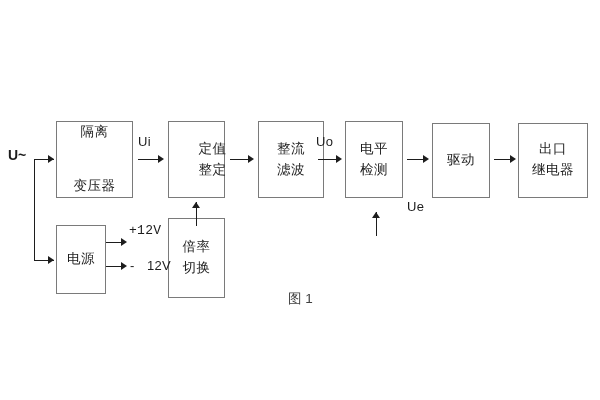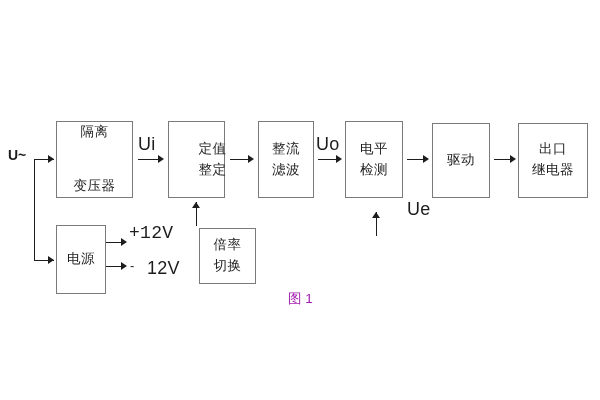--- a/index.html
+++ b/index.html
@@ -34,32 +34,32 @@
     letter-spacing: 0.5px;
     text-align: center;
   }
   .block .line {
     display: block;
     white-space: nowrap;
   }
   .label {
     position: absolute;
     color: #1d1d1d;
-    font-size: 18px;
+    font-size: 13px;
     white-space: nowrap;
     letter-spacing: 0.3px;
   }
   .label.big {
     font-size: 14px;
     font-weight: bold;
     letter-spacing: 0;
   }
   .caption {
     position: absolute;
-    color: #a21caf;
+    color: #404040;
     font-size: 13.5px;
     white-space: nowrap;
   }
   
   .hline {
     position: absolute;
     height: 0;
     border-top: 1.4px solid #1d1d1d;
   }
   .vline {
@@ -105,21 +105,21 @@
   <div class="block" style="left:56px; top:121px; width:77px; height:77px;justify-content:space-between;">
     <span class="line">隔离</span>
     <span class="line">变压器</span>
   </div>
 
   <div class="block" style="left:168px; top:121px; width:57px; height:77px;padding-left:32px;">
     <span class="line">定值</span>
     <span class="line">整定</span>
   </div>
 
-  <div class="block" style="left:258px; top:121px; width:56px; height:77px;">
+  <div class="block" style="left:258px; top:121px; width:66px; height:77px;">
     <span class="line">整流</span>
     <span class="line">滤波</span>
   </div>
 
   <div class="block" style="left:432px; top:123px; width:58px; height:75px;">
     <span class="line">驱动</span>
   </div>
 
   <div class="block" style="left:345px; top:121px; width:58px; height:77px;">
     <span class="line">电平</span>
@@ -128,21 +128,21 @@
 
   <div class="block" style="left:518px; top:123px; width:70px; height:75px;font-family:Liberation Mono, monospace;">
     <span class="line">出口</span>
     <span class="line">继电器</span>
   </div>
 
   <div class="block" style="left:56px; top:225px; width:50px; height:69px;">
     <span class="line">电源</span>
   </div>
 
-  <div class="block" style="left:168px; top:228px; width:57px; height:56px;margin-left:31px;">
+  <div class="block" style="left:168px; top:218px; width:57px; height:80px;">
     <span class="line">倍率</span>
     <span class="line">切换</span>
   </div>
 
 
   <div class="label" style="left:138px; top:134px;">Ui</div>
   <div class="hline" style="left:138px; top:159px; width:22px;"></div>
   <div class="arrow-r" style="left:158px; top:155px;"></div>
 
   <div class="hline" style="left:230px; top:159px; width:21px;"></div>

